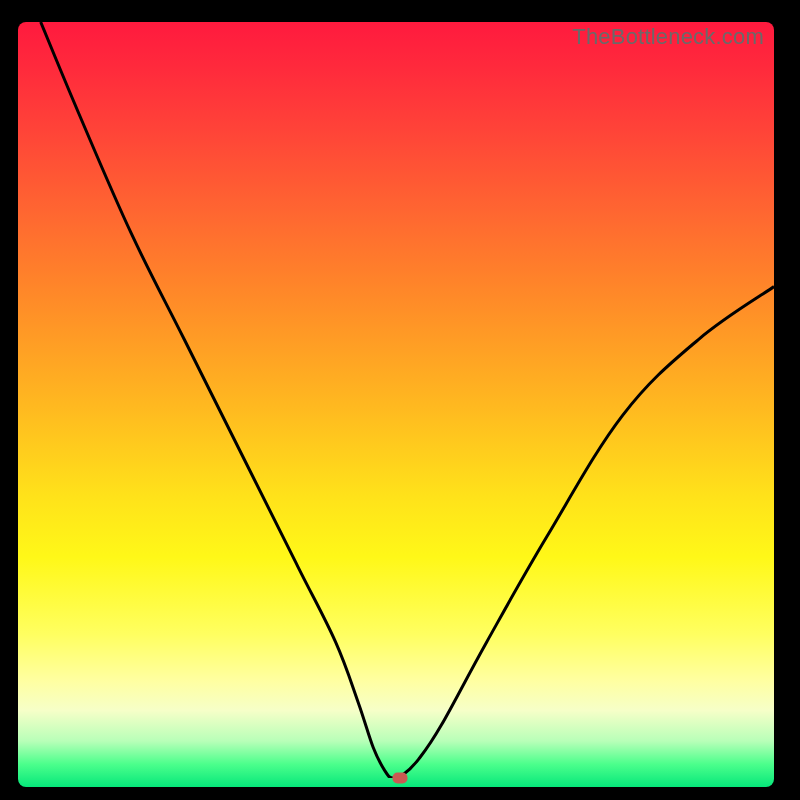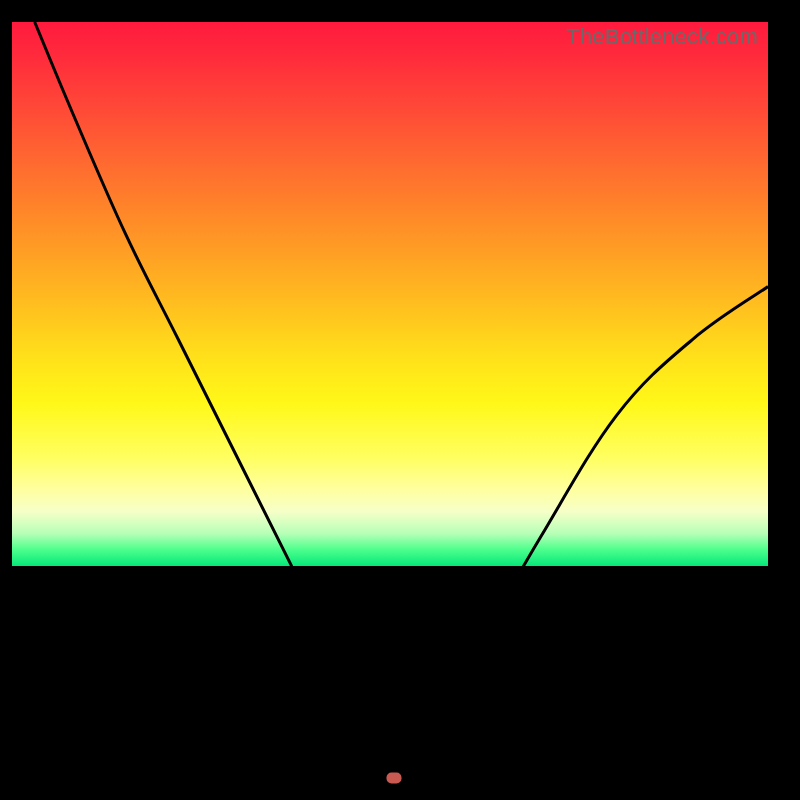--- a/index.html
+++ b/index.html
@@ -12,40 +12,41 @@
     font-family: Arial, Helvetica, sans-serif;
   }
   .frame {
     position: relative;
     width: 800px;
     height: 800px;
     background: #000;
   }
   .plot-area {
     position: absolute;
-    left: 12px;
+    left: 18px;
     top: 22px;
     width: 756px;
-    height: 544px;
+    height: 765px;
     background: linear-gradient(to bottom,
       #ff1a3e 0%,
       #ff2a3c 6%,
       #ff4338 14%,
       #ff6a30 26%,
       #ff8a28 36%,
       #ffb820 50%,
       #ffe21a 62%,
       #fff818 70%,
       #ffff60 80%,
       #ffffa0 86%,
       #f6ffc8 90%,
       #b8ffb8 94%,
       #4cff8c 97%,
       #06e77a 100%
     );
+    border-radius: 8px;
   }
   .watermark {
     position: absolute;
     top: 2px;
     right: 10px;
     color: #6a6a6a;
     font-size: 22px;
     font-weight: 500;
     letter-spacing: 0.2px;
     user-select: none;

